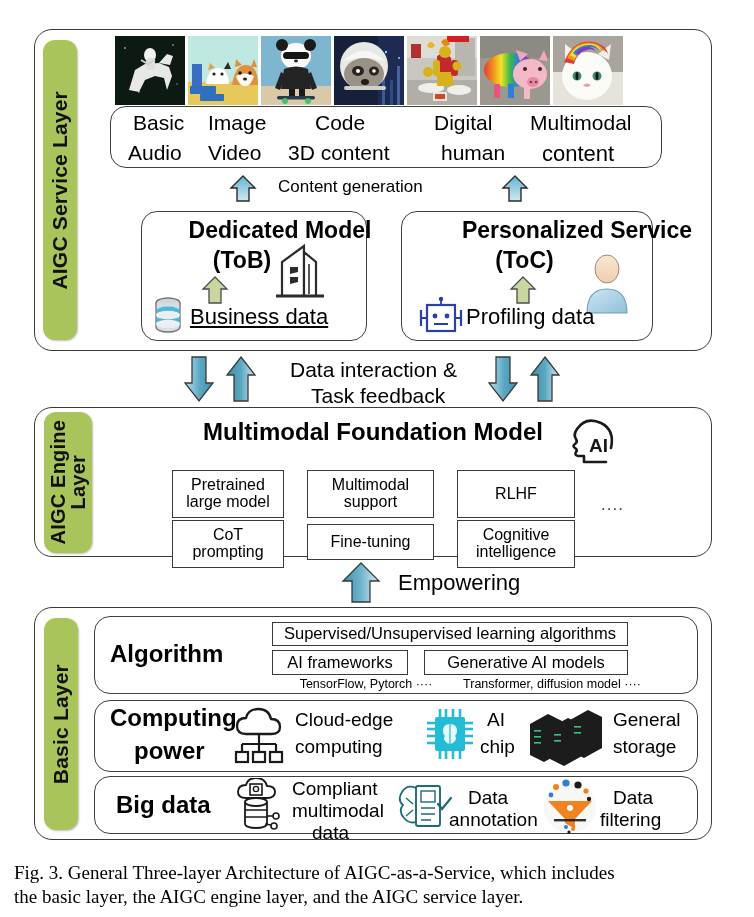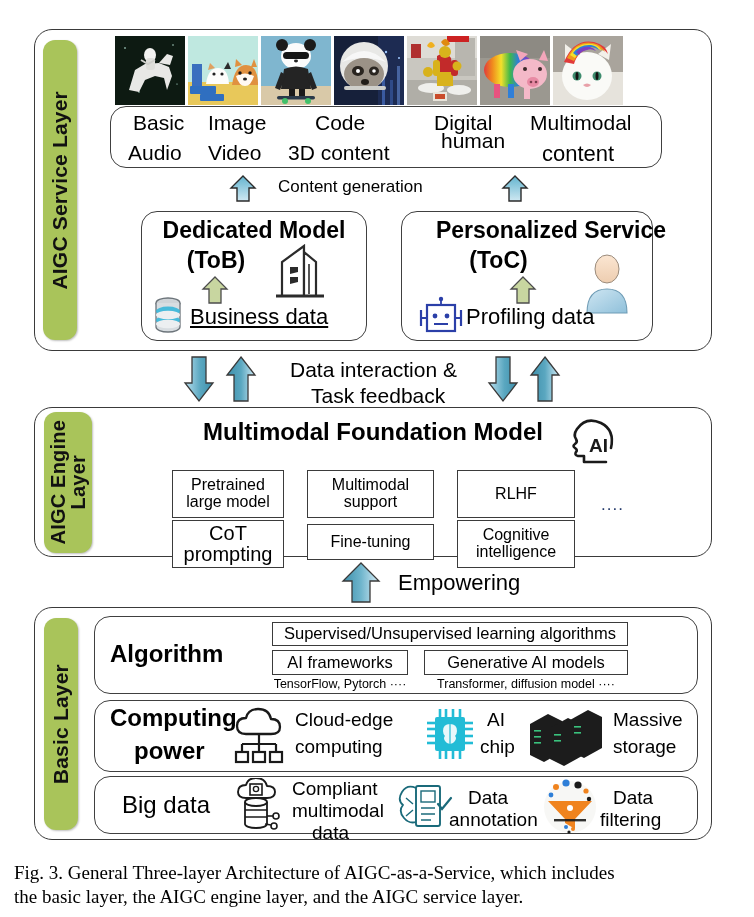--- a/index.html
+++ b/index.html
@@ -51,21 +51,21 @@
     display:flex;align-items:center;justify-content:center;
     text-align:center;line-height:1.05;
   }
 
   
   .thumbs{position:absolute;display:flex;gap:3px;}
   .thumb{width:70px;height:69px;position:relative;overflow:hidden;background:#222;}
 
   
   .t{position:absolute;white-space:nowrap;}
-  .ctr{display:flex;align-items:center;justify-content:center;text-align:center;}
+  .ctr{display:flex;align-items:center;justify-content:center;text-align:center;margin-left:26px;}
 
   
   .arrow{position:absolute;}
 </style>
 </head>
 <body>
 
 <div class="figure">
 
   <div class="panel" style="left:34px;top:29px;width:678px;height:322px;">
@@ -235,21 +235,21 @@
   </div>
   <div class="t" style="left:133px;top:111px;font-size:21px;">Basic</div>
   <div class="t" style="left:208px;top:111px;font-size:21px;">Image</div>
   <div class="t" style="left:315px;top:111px;font-size:21px;">Code</div>
   <div class="t" style="left:434px;top:111px;font-size:21px;">Digital</div>
   <div class="t" style="left:530px;top:111px;font-size:21px;">Multimodal</div>
 
   <div class="t" style="left:128px;top:141px;font-size:21px;">Audio</div>
   <div class="t" style="left:208px;top:141px;font-size:21px;">Video</div>
   <div class="t" style="left:288px;top:141px;font-size:21px;">3D content</div>
-  <div class="t" style="left:441px;top:129px;font-size:21px;">human</div>
+  <div class="t" style="left:441px;top:141px;font-size:21px;">human</div>
   <div class="t" style="left:542px;top:141px;font-size:22px;">content</div>
 
   <div class="arrow" style="left:228px;top:174px;">
     <svg width="30" height="30" viewBox="0 0 30 30">
       <defs>
           <linearGradient id="bluA" x1="0" y1="0" x2="0" y2="1">
         <stop offset="0%" stop-color="#63b4cf"></stop>
             <stop offset="100%" stop-color="#cfe8f2"></stop>
           </linearGradient>
         </defs>
@@ -388,21 +388,21 @@
     <span style="white-space:pre-line;">Pretrained
 large model</span>
   </div>
   <div class="sqbox" style="left:307px;top:470px;width:127px;height:48px;font-size:16px;">
     <span style="white-space:pre-line;">Multimodal
 support</span>
   </div>
   <div class="sqbox" style="left:457px;top:470px;width:118px;height:48px;font-size:16px;">
     <span style="white-space:pre-line;">RLHF</span>
   </div>
-  <div class="sqbox" style="left:172px;top:520px;width:112px;height:48px;font-size:20px;">
+  <div class="sqbox" style="left:172px;top:520px;width:112px;height:48px;font-size:16px;">
     <span style="white-space:pre-line;">CoT
 prompting</span>
   </div>
   <div class="sqbox" style="left:307px;top:524px;width:127px;height:36px;font-size:16px;">
     <span style="white-space:pre-line;">Fine-tuning</span>
   </div>
   <div class="sqbox" style="left:457px;top:520px;width:118px;height:48px;font-size:16px;">
     <span style="white-space:pre-line;">Cognitive
 intelligence</span>
   </div>
@@ -500,25 +500,25 @@
         <rect x="6" y="22" width="7" height="1.6"></rect>
           <rect x="6" y="28" width="7" height="1.6"></rect>
         <rect x="6" y="34" width="7" height="1.6"></rect>
         <rect x="26" y="26" width="7" height="1.6"></rect>
           <rect x="26" y="32" width="7" height="1.6"></rect>
         <rect x="46" y="18" width="7" height="1.6"></rect>
           <rect x="46" y="24" width="7" height="1.6"></rect>
       </g>
     </svg>
   </div>
-  <div class="t" style="left:613px;top:709px;font-size:19px;">Massive</div>
+  <div class="t" style="left:613px;top:709px;font-size:19px;">General</div>
   <div class="t" style="left:613px;top:736px;font-size:19px;">storage</div>
 
   <div class="rbox" style="left:94px;top:776px;width:604px;height:58px;"></div>
-  <div class="t" style="left:122px;top:791px;font-size:24px;font-weight:normal;">Big data</div>
+  <div class="t" style="left:116px;top:791px;font-size:24px;font-weight:bold;">Big data</div>
 
   <div class="arrow" style="left:232px;top:778px;">
     <svg width="56" height="56" viewBox="0 0 56 56">
       <path d="M14 20 q-8 0 -8 -6 q0 -7 8 -7 q2 -7 10 -7 q9 0 11 8 q8 0 8 6 q0 6 -8 6 z" fill="none" stroke="#1a1a1a" stroke-width="1.9" stroke-linejoin="round"></path>
       <rect x="18" y="6" width="12" height="11" fill="none" stroke="#1a1a1a" stroke-width="1.6"></rect>
       <circle cx="24" cy="11" r="2.6" fill="none" stroke="#1a1a1a" stroke-width="1.4"></circle>
       <ellipse cx="24" cy="24" rx="11" ry="4" fill="none" stroke="#1a1a1a" stroke-width="1.8"></ellipse>
       <path d="M13 24 L13 46 a11 4 0 0 0 22 0 L35 24" fill="none" stroke="#1a1a1a" stroke-width="1.8"></path>
       <line x1="13" y1="32" x2="35" y2="32" stroke="#1a1a1a" stroke-width="1.5"></line>
       <line x1="13" y1="39" x2="35" y2="39" stroke="#1a1a1a" stroke-width="1.5"></line>

